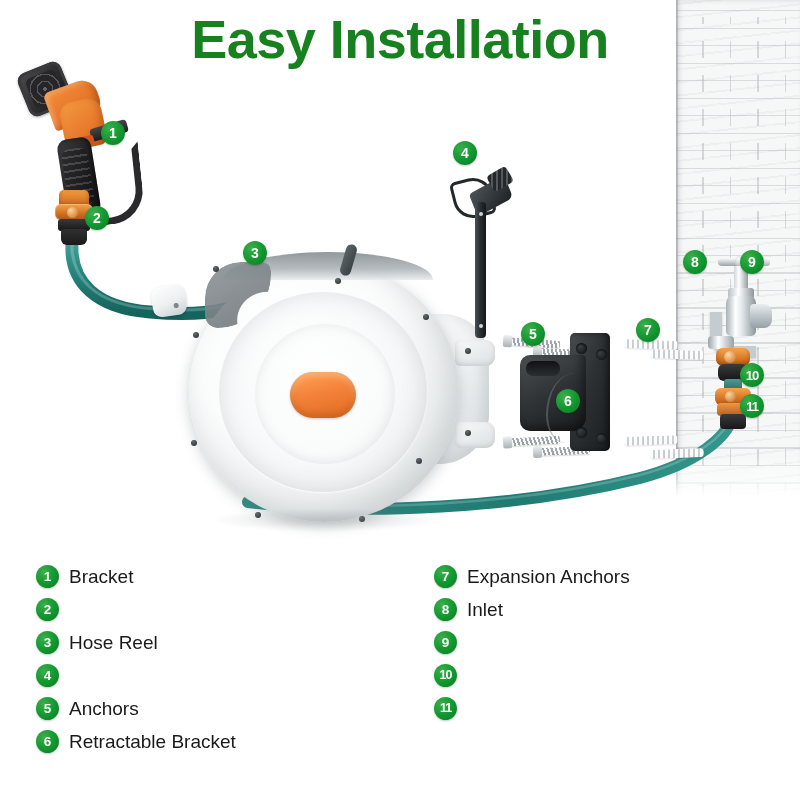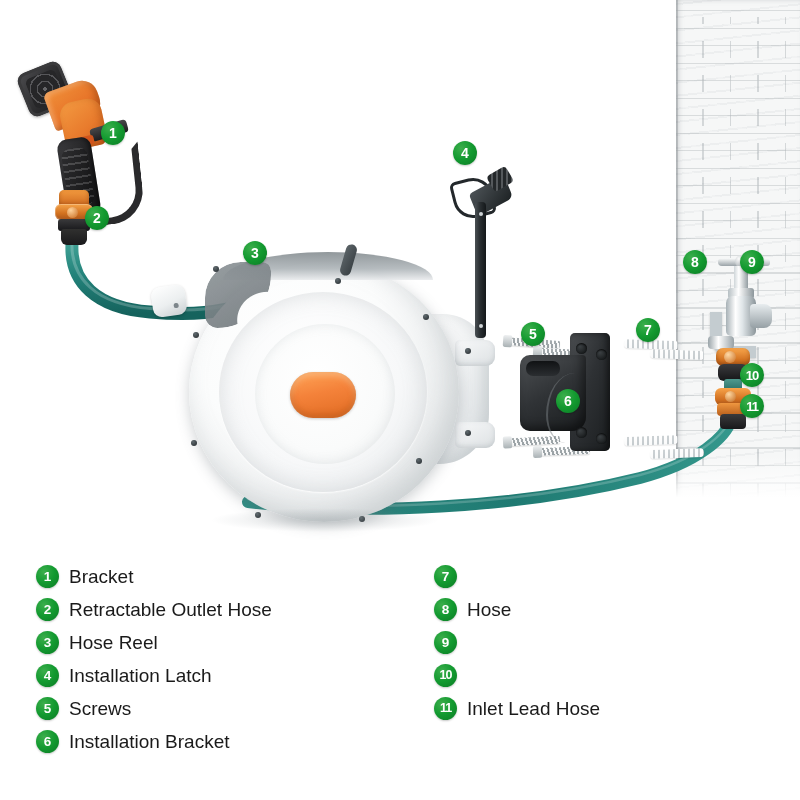--- a/index.html
+++ b/index.html
@@ -397,20 +397,21 @@
   .reel-shadow{
     position:absolute;left:210px;top:508px;width:230px;height:24px;border-radius:50%;
     background:radial-gradient(ellipse, rgba(120,130,135,.28), rgba(255,255,255,0) 70%);
   }
 </style>
 </head>
 <body>
 
 <div id="stage">
 
+  <div class="title">Easy Installation</div>
 
   <div class="wall"></div>
   <div class="wall-bricks2"></div>
   <div class="wall-grain"></div>
   <div class="wall-fade"></div>
 
   <svg class="hose-svg" viewBox="0 0 800 800">
     <defs>
       <linearGradient id="hg" x1="0" y1="0" x2="0" y2="1">
         <stop offset="0%" stop-color="#3fa094"></stop>
@@ -545,55 +546,53 @@
 
   <div class="legend">
 
     <div class="legend-col left">
       <div class="legend-row">
         <div class="badge l">1</div>
         <div class="legend-label">Bracket</div>
       </div>
       <div class="legend-row">
         <div class="badge l">2</div>
-        <div class="legend-label">Retractable Outlet Hose</div>
       </div>
       <div class="legend-row">
         <div class="badge l">3</div>
         <div class="legend-label">Hose Reel</div>
       </div>
       <div class="legend-row">
         <div class="badge l">4</div>
-        <div class="legend-label">Installation Latch</div>
       </div>
       <div class="legend-row">
         <div class="badge l">5</div>
-        <div class="legend-label">Screws</div>
+        <div class="legend-label">Anchors</div>
       </div>
       <div class="legend-row">
         <div class="badge l">6</div>
-        <div class="legend-label">Installation Bracket</div>
+        <div class="legend-label">Retractable Bracket</div>
       </div>
     </div>
 
     <div class="legend-col right">
       <div class="legend-row">
         <div class="badge l">7</div>
+        <div class="legend-label">Expansion Anchors</div>
       </div>
       <div class="legend-row">
         <div class="badge l">8</div>
-        <div class="legend-label">Hose</div>
+        <div class="legend-label">Inlet</div>
       </div>
       <div class="legend-row">
         <div class="badge l">9</div>
       </div>
       <div class="legend-row">
         <div class="badge l wide">10</div>
       </div>
       <div class="legend-row">
         <div class="badge l wide">11</div>
-        <div class="legend-label">Inlet Lead Hose</div>
       </div>
     </div>
 
   </div>
 
 </div>
 
 </body></html>

